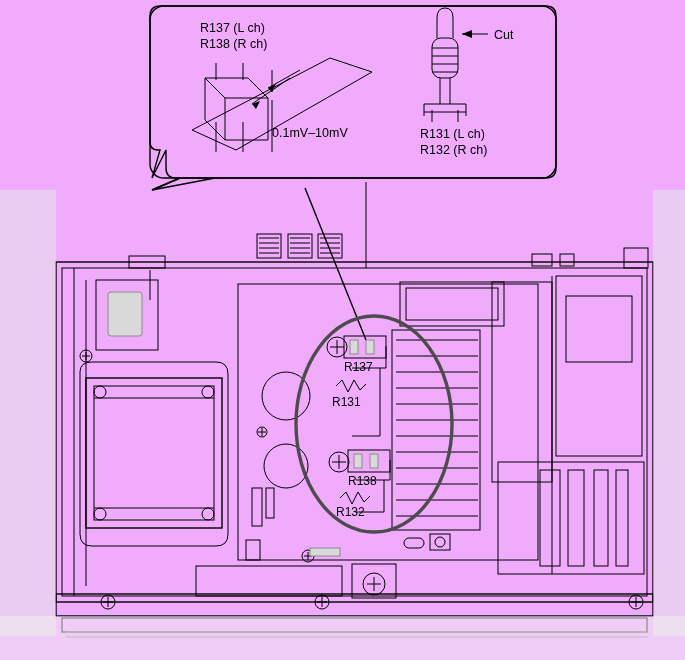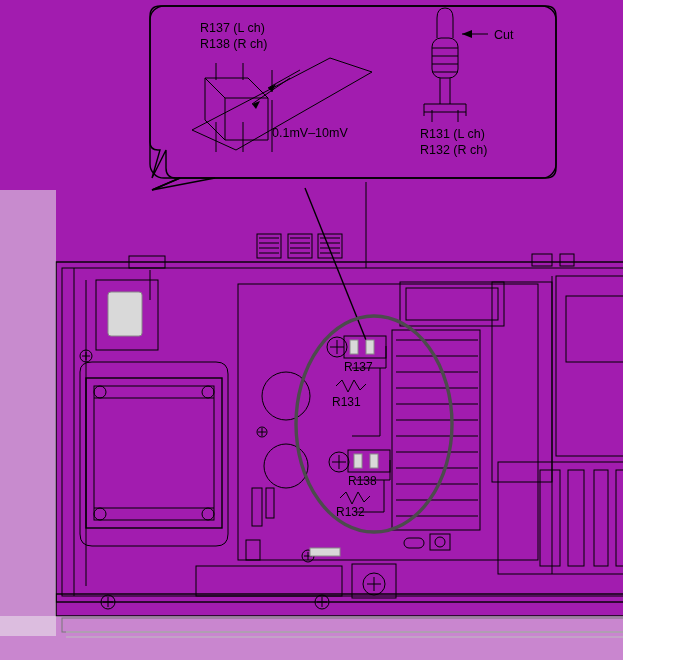--- a/index.html
+++ b/index.html
@@ -5,24 +5,24 @@
   html, body {
     margin: 0;
     padding: 0;
     background: #ffffff;
   }
   body {
     font-family: "Liberation Sans", sans-serif;
   }
   #stage {
     position: relative;
-    width: 623px;
+    width: 685px;
     height: 660px;
     overflow: hidden;
-    background: #a21caf;
+    background: #f0abfc;
   }
   #stage svg {
     position: absolute;
     left: 0;
     top: 0;
   }
   text {
     font-family: "Liberation Sans", sans-serif;
     fill: #000000;
   }

